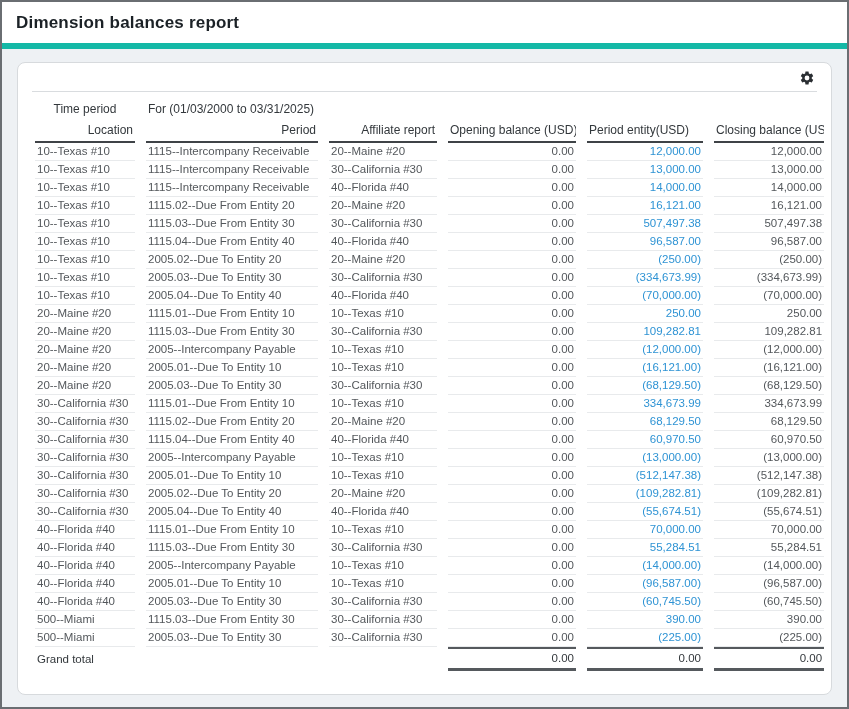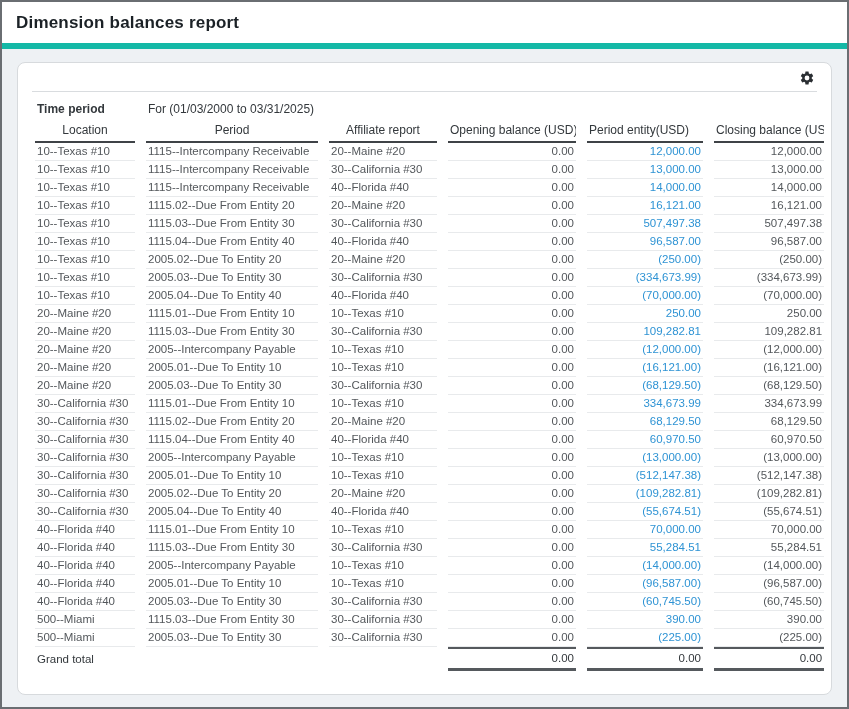--- a/index.html
+++ b/index.html
@@ -39,27 +39,27 @@
     table-layout:fixed;
     border-collapse:separate;
     border-spacing:11px 0;
     margin:6px 6px 0;
     width:calc(100% - 12px);
   }
   th, td { overflow:hidden; white-space:nowrap; }
   .meta-row td {
     font-size:12px; color:#33383c; padding:4px 2px 5px; height:20px;
   }
-  .meta-label { text-align:left;font-weight:bold; }
+  .meta-label { text-align:center; }
   thead th {
     font-size:12px; font-weight:400; color:#33383c;
     padding:2px 2px 4px; height:21px;
     border-bottom:2px solid #3f4347;
   }
-  th.col-text { text-align:center; }
+  th.col-text { text-align:right; }
   th.col-num { text-align:left; }
   tbody td {
     font-size:11.5px; color:#53575b;
     height:18px; line-height:17px; padding:0 2px;
     border-bottom:1px solid #e8eaec;
   }
   td.cell-text { text-align:left; }
   td.cell-num { text-align:right; }
   td.link { color:var(--link,#2e93d4); cursor:pointer; }
   tfoot td {

